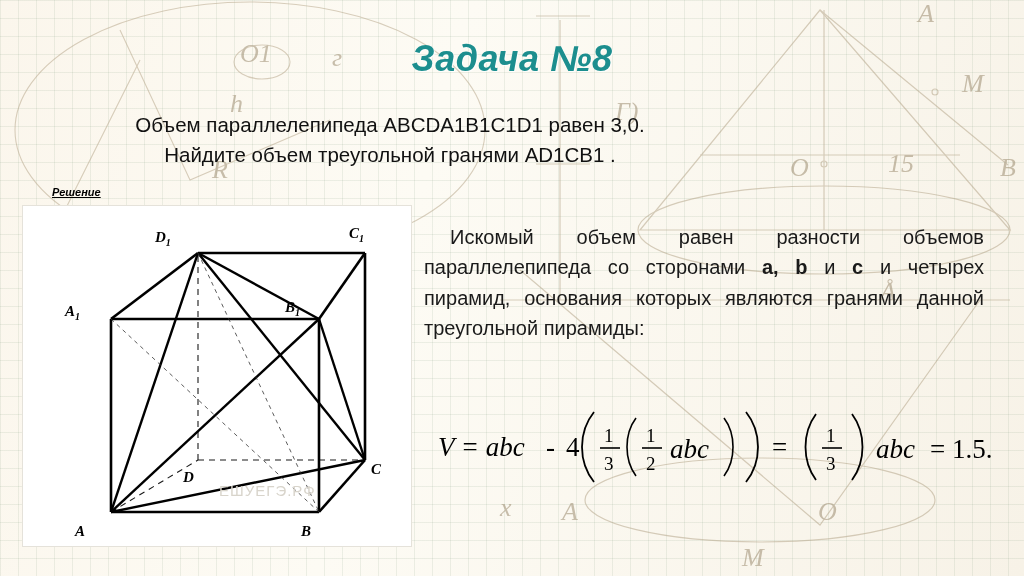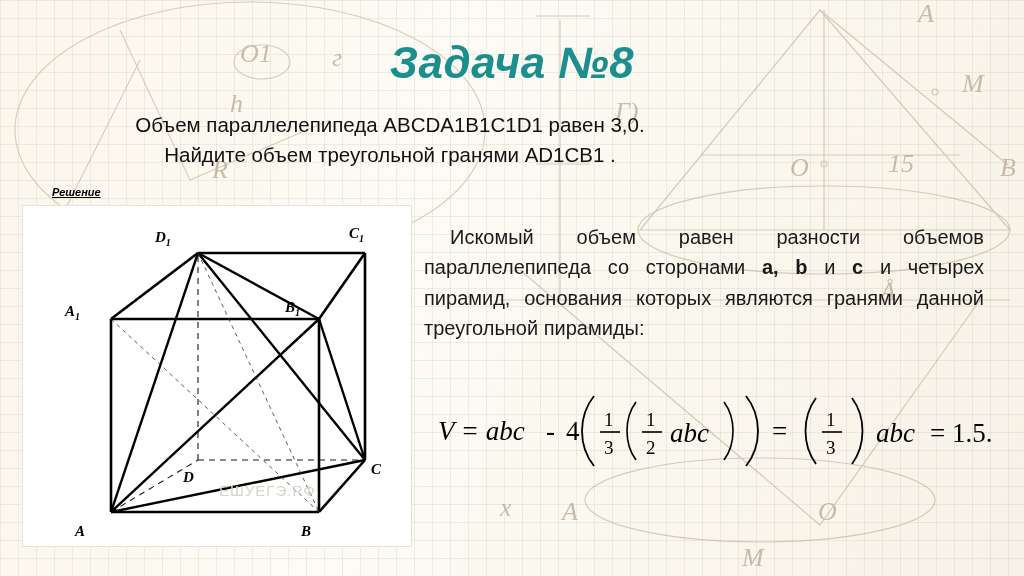--- a/index.html
+++ b/index.html
@@ -32,21 +32,21 @@
     opacity: 0.55;
   }
 
   
   .title {
     position: absolute;
     top: 38px;
     left: 0;
     width: 1024px;
     text-align: center;
-    font-size: 44px;
+    font-size: 36px;
     font-weight: bold;
     font-style: italic;
     color: #1c8e8e;
     letter-spacing: 0.5px;
     text-shadow: 1px 1px 0 rgba(255,255,255,0.8);
   }
 
   
   .statement {
     position: absolute;
@@ -113,21 +113,21 @@
     text-align: justify;
     text-justify: inter-word;
   }
   .explanation b { font-weight: bold; }
   .indent { display: inline-block; width: 26px; }
 
   
   .formula {
     position: absolute;
     left: 438px;
-    top: 388px;
+    top: 404px;
     width: 570px;
     height: 86px;
     font-family: "Liberation Serif", serif;
     color: #000;
   }
   .formula svg { display: block; }
   .f-italic {
     font-family: "Liberation Serif", serif;
     font-style: italic;
     font-size: 27px;

